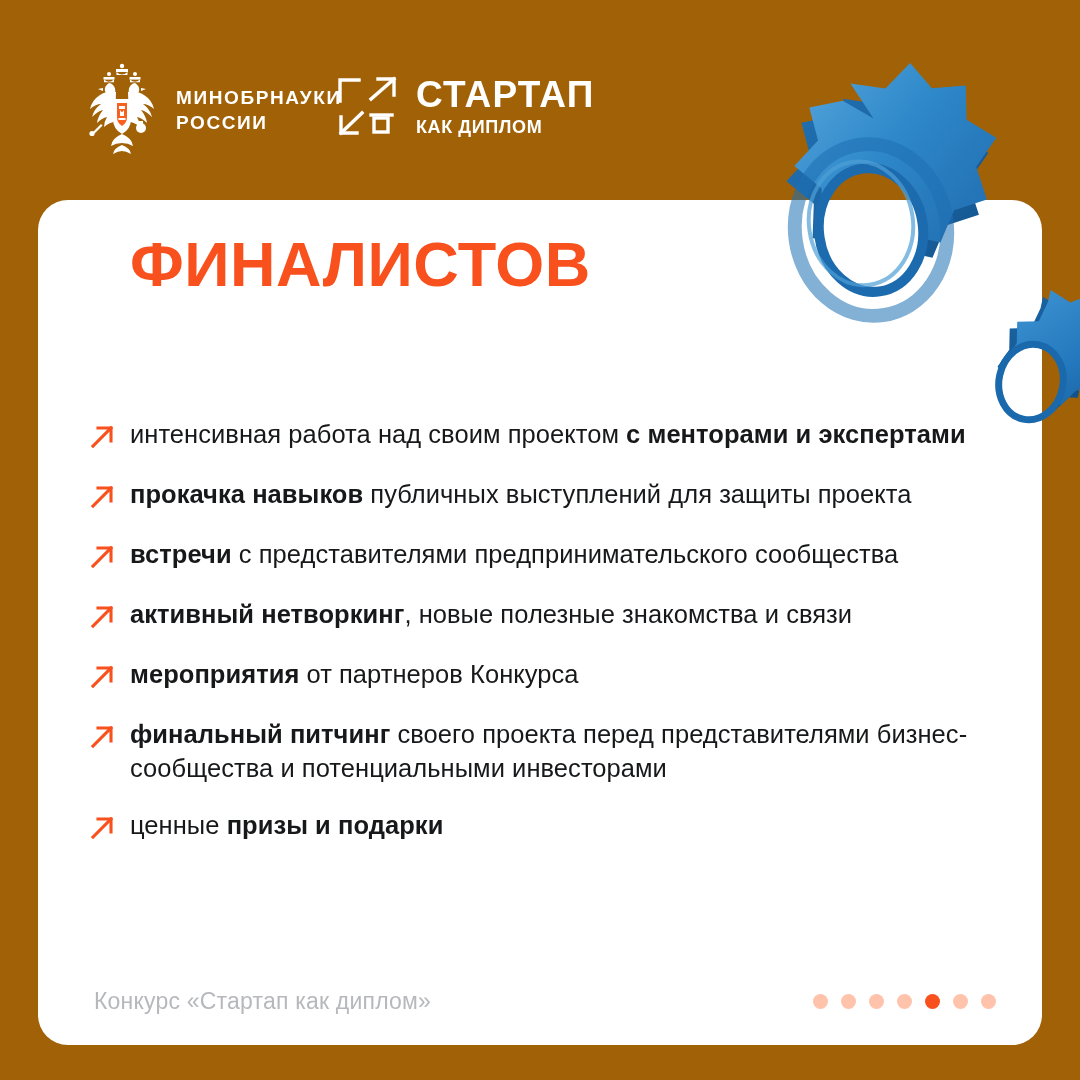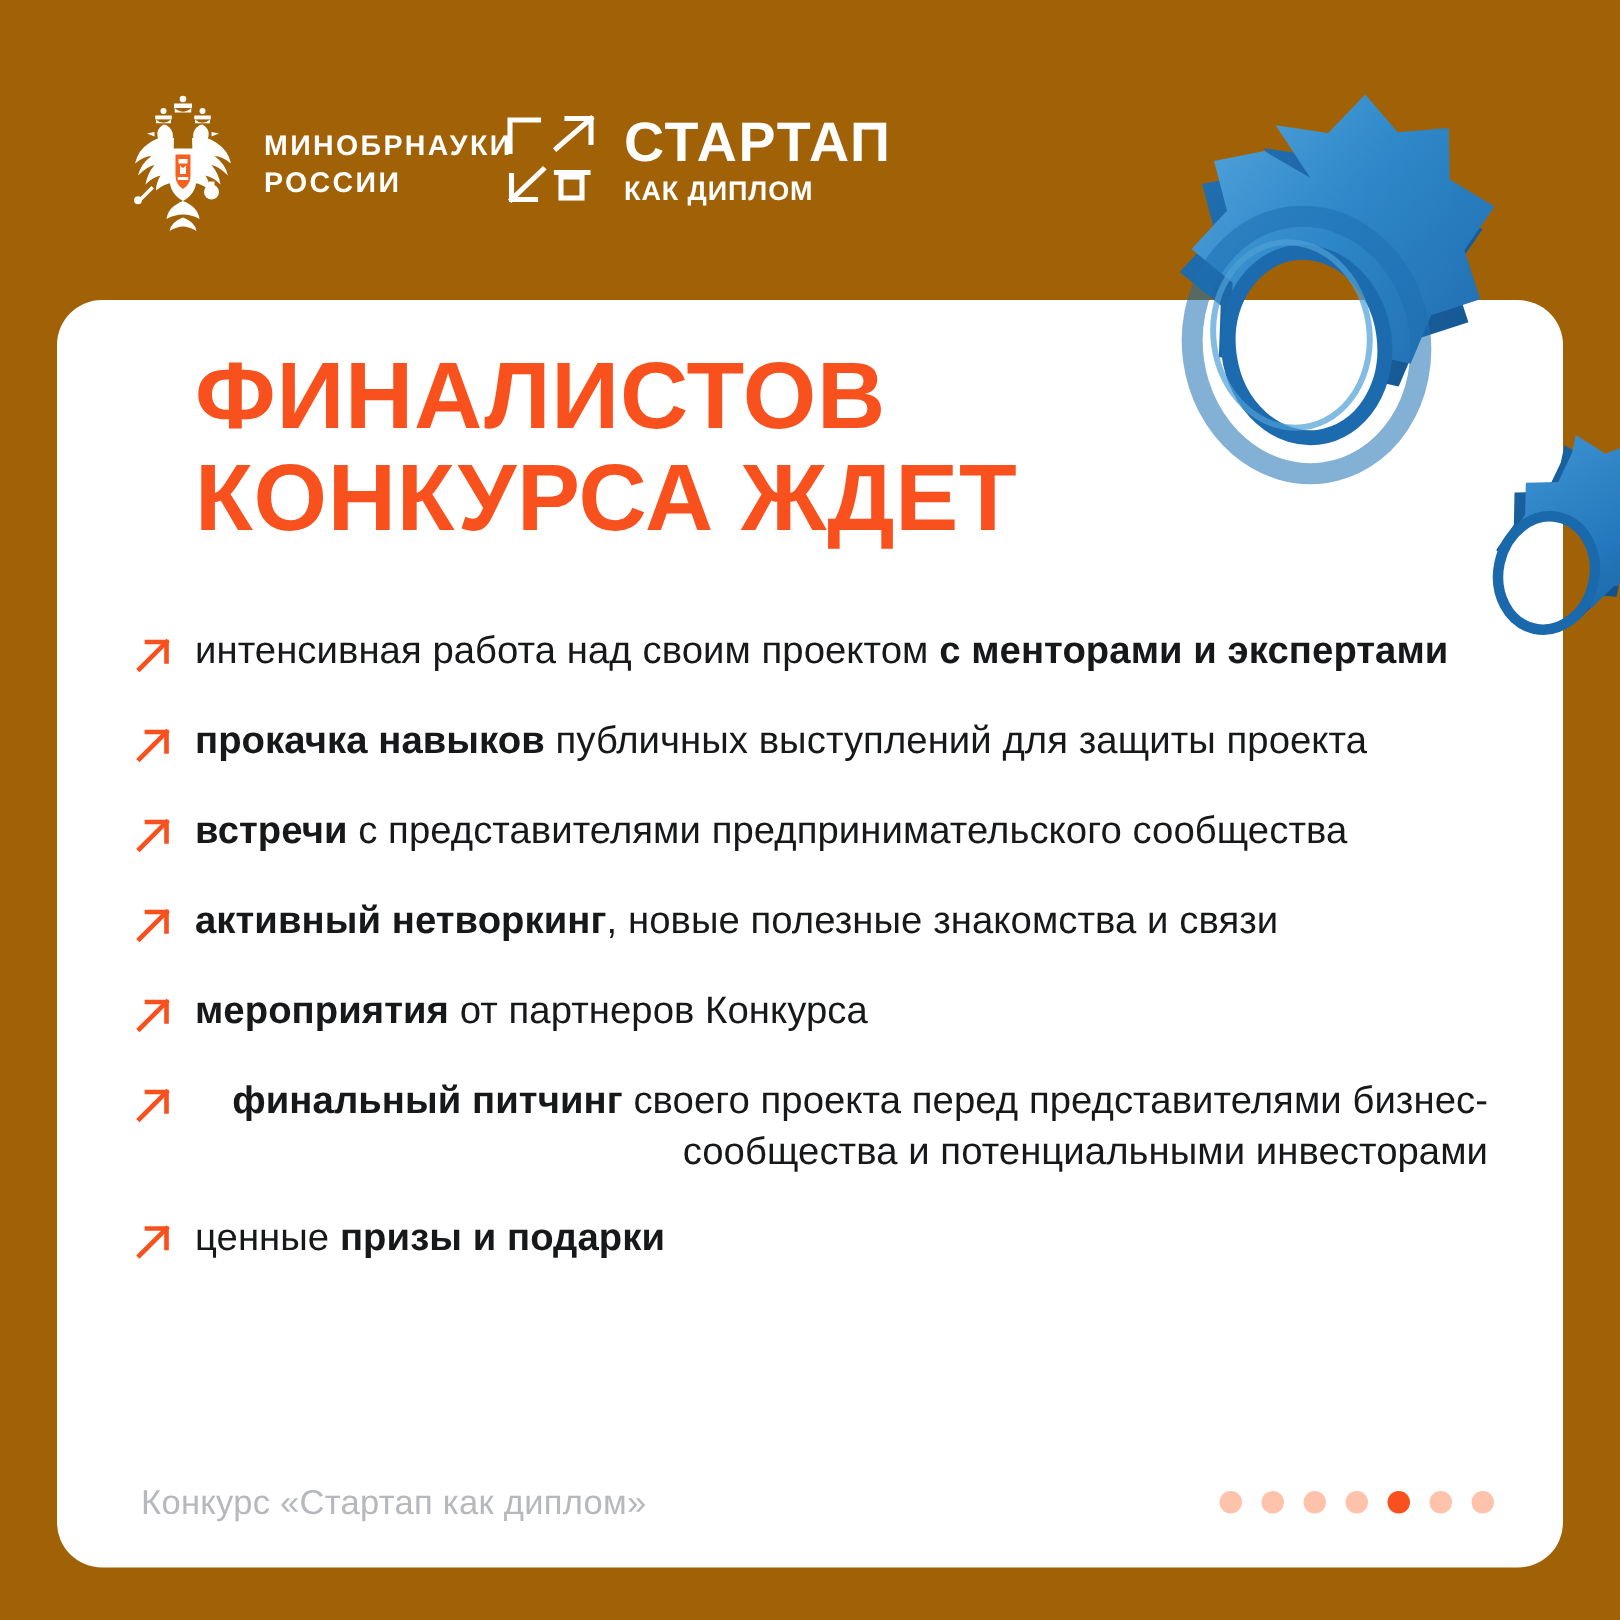--- a/index.html
+++ b/index.html
@@ -39,21 +39,21 @@
   }
   .title .tl{display:block;}
 
   
   .list{position:absolute;left:52px;top:218px;width:910px;}
   .item{display:flex;align-items:flex-start;gap:14px;margin-bottom:23px;}
   .item:last-child{margin-bottom:12px;}
   .arrow{flex:0 0 auto;width:26px;height:34px;margin-top:3px;}
   .itext{
     color:#17181A;font-size:25.5px;line-height:1.33;
-    letter-spacing:0.05px;max-width:862px;text-align:right;
+    letter-spacing:0.05px;max-width:862px;
   }
   .itext b{font-weight:700;}
 
   
   .footer{position:absolute;left:56px;right:46px;bottom:30px;display:flex;align-items:center;justify-content:space-between;}
   .foot-label{color:#B6B8BC;font-size:23px;letter-spacing:0.2px;}
   .dots{display:flex;align-items:center;gap:13px;}
   .dot{width:15px;height:15px;border-radius:50%;background:#FFC3AC;}
   .dot.active{background:#F9511E;}
 
@@ -134,21 +134,20 @@
         <div class="logo-l1">СТАРТАП</div>
         <div class="logo-l2">КАК ДИПЛОМ</div>
       </div>
     </div>
   </div>
 
   <div class="card">
 
     <h1 class="title">
       <span class="tl">ФИНАЛИСТОВ</span>
-      <span class="tl">КОНКУРСА ЖДЕТ</span>
     </h1>
 
     <ul class="list" id="benefits-list">
         <li class="item">
           <svg class="arrow" viewBox="0 0 26 34" aria-hidden="true">
             <g stroke="#F9511E" stroke-width="3.1" fill="none" stroke-linecap="square">
               <line x1="3" y1="25" x2="21" y2="7"></line>
               <polyline points="8,7 21,7 21,20"></polyline>
             </g>
           </svg>

